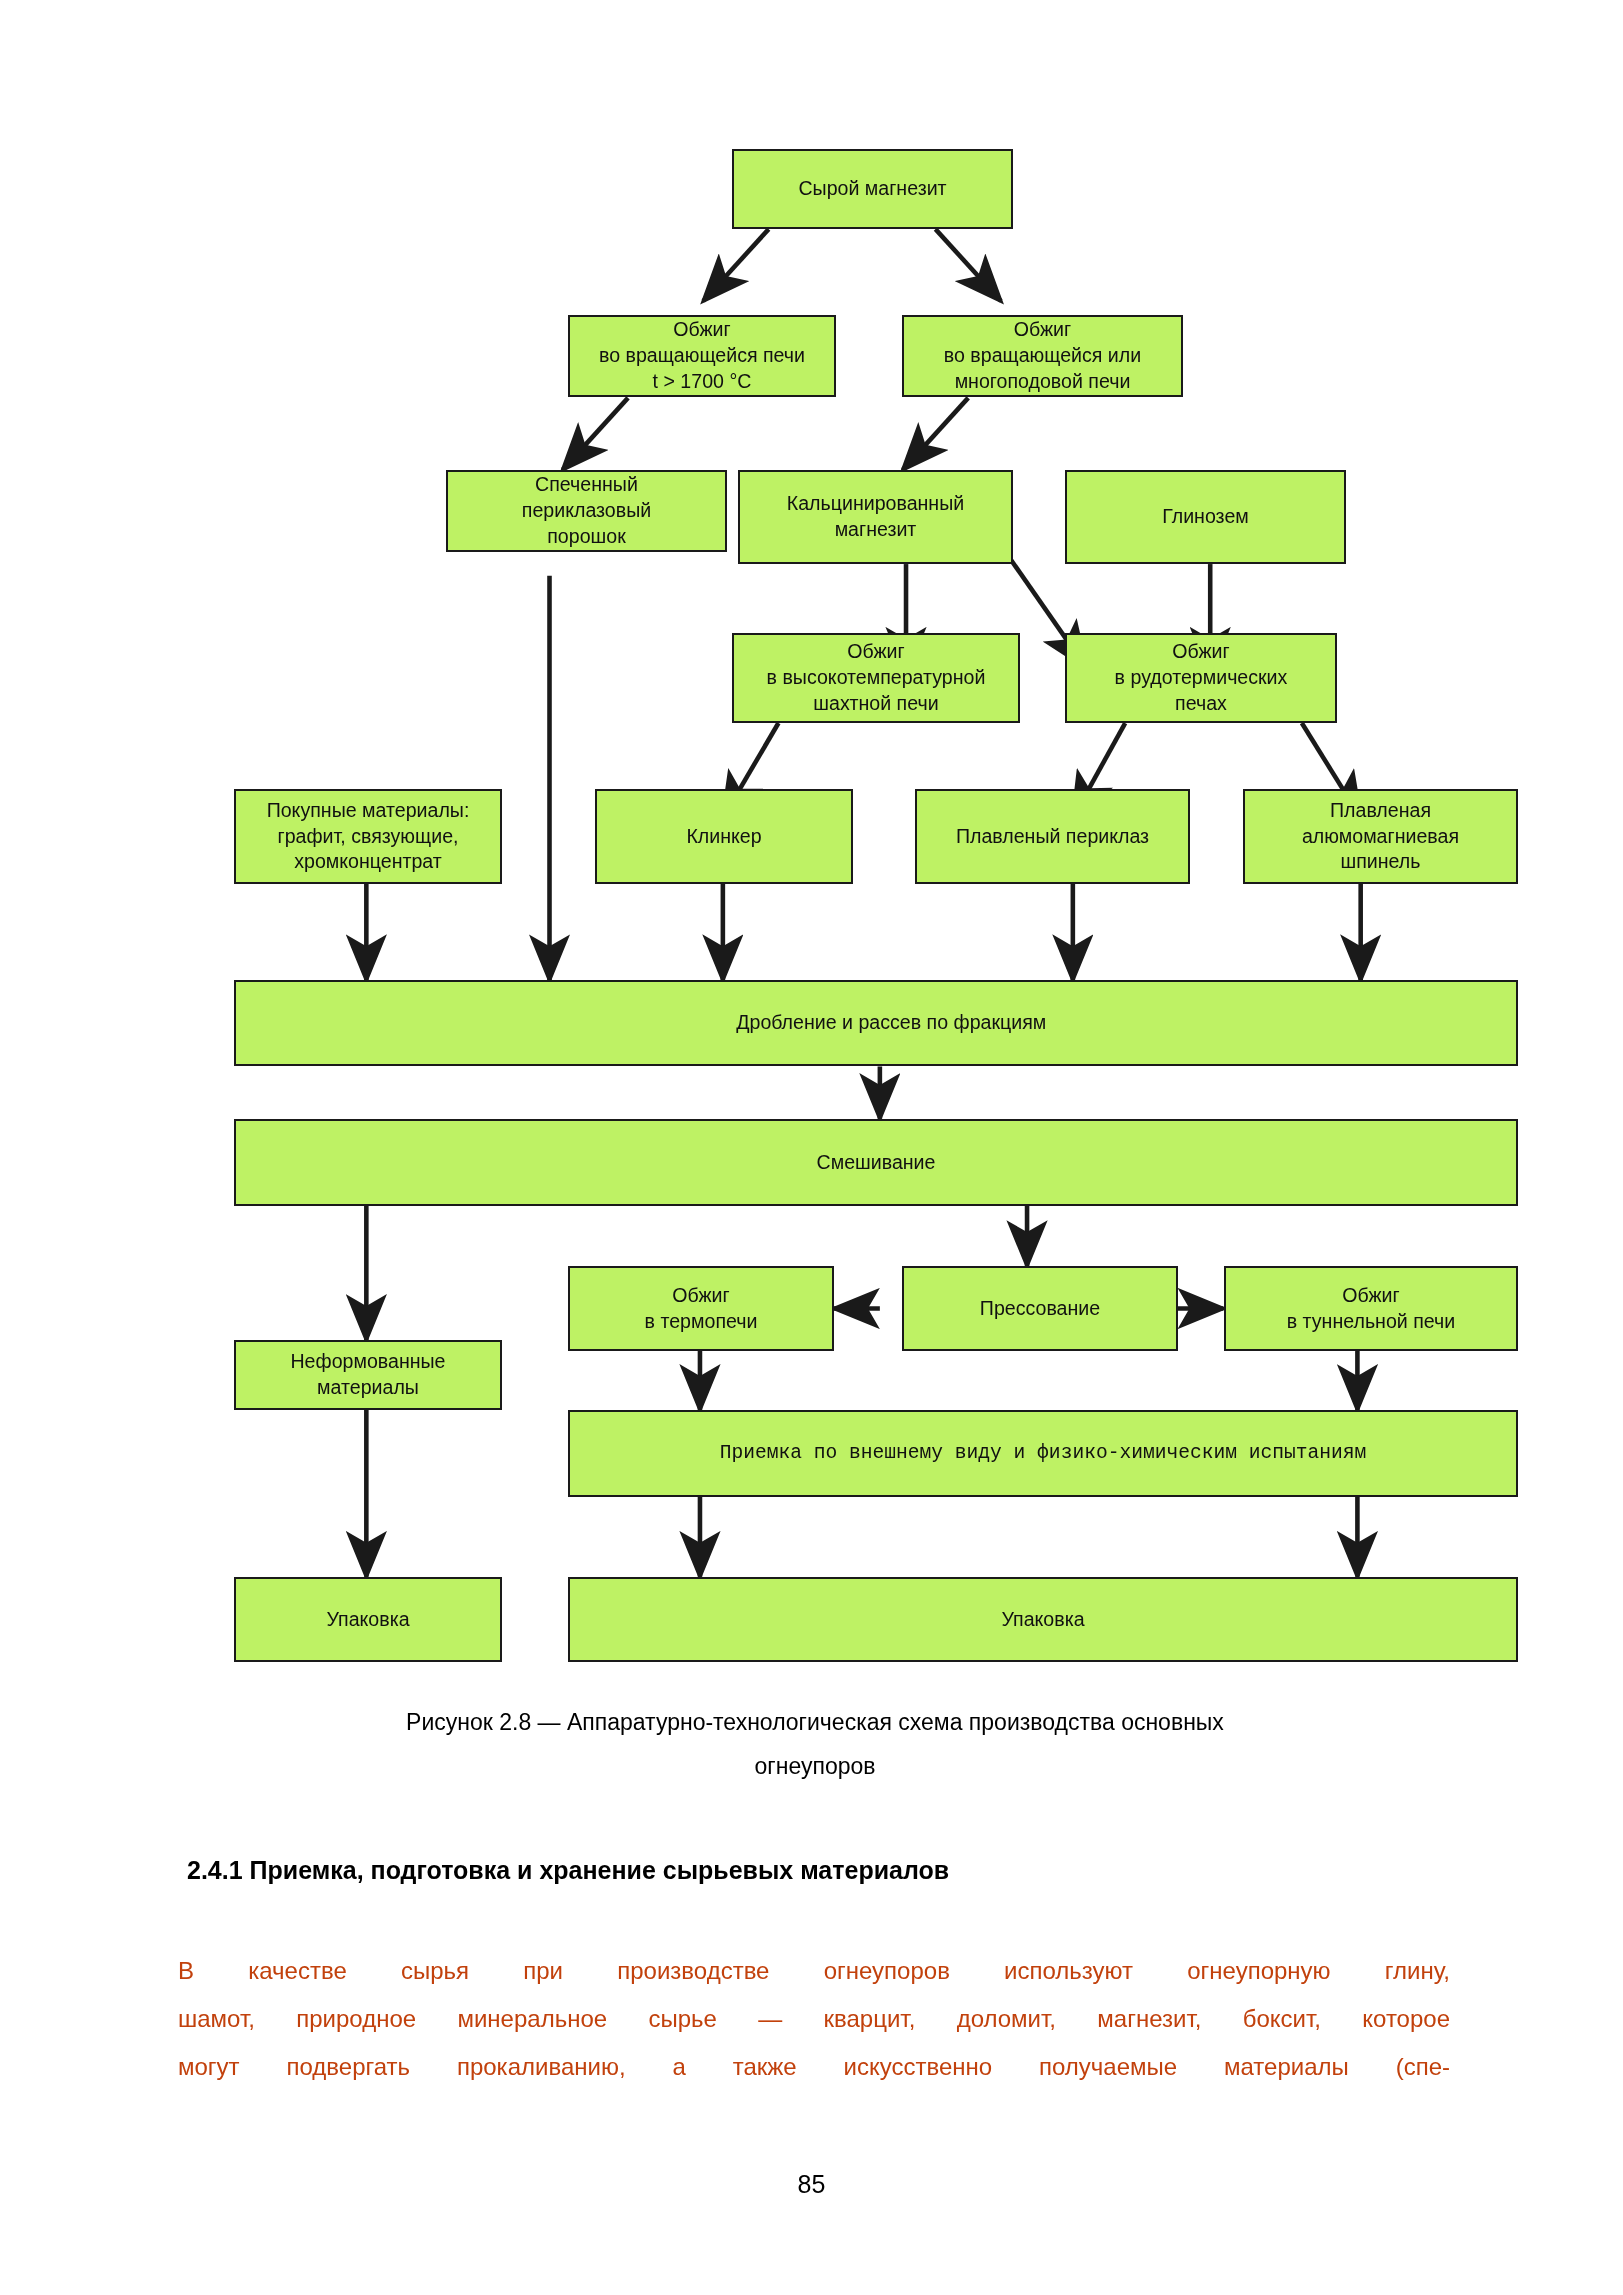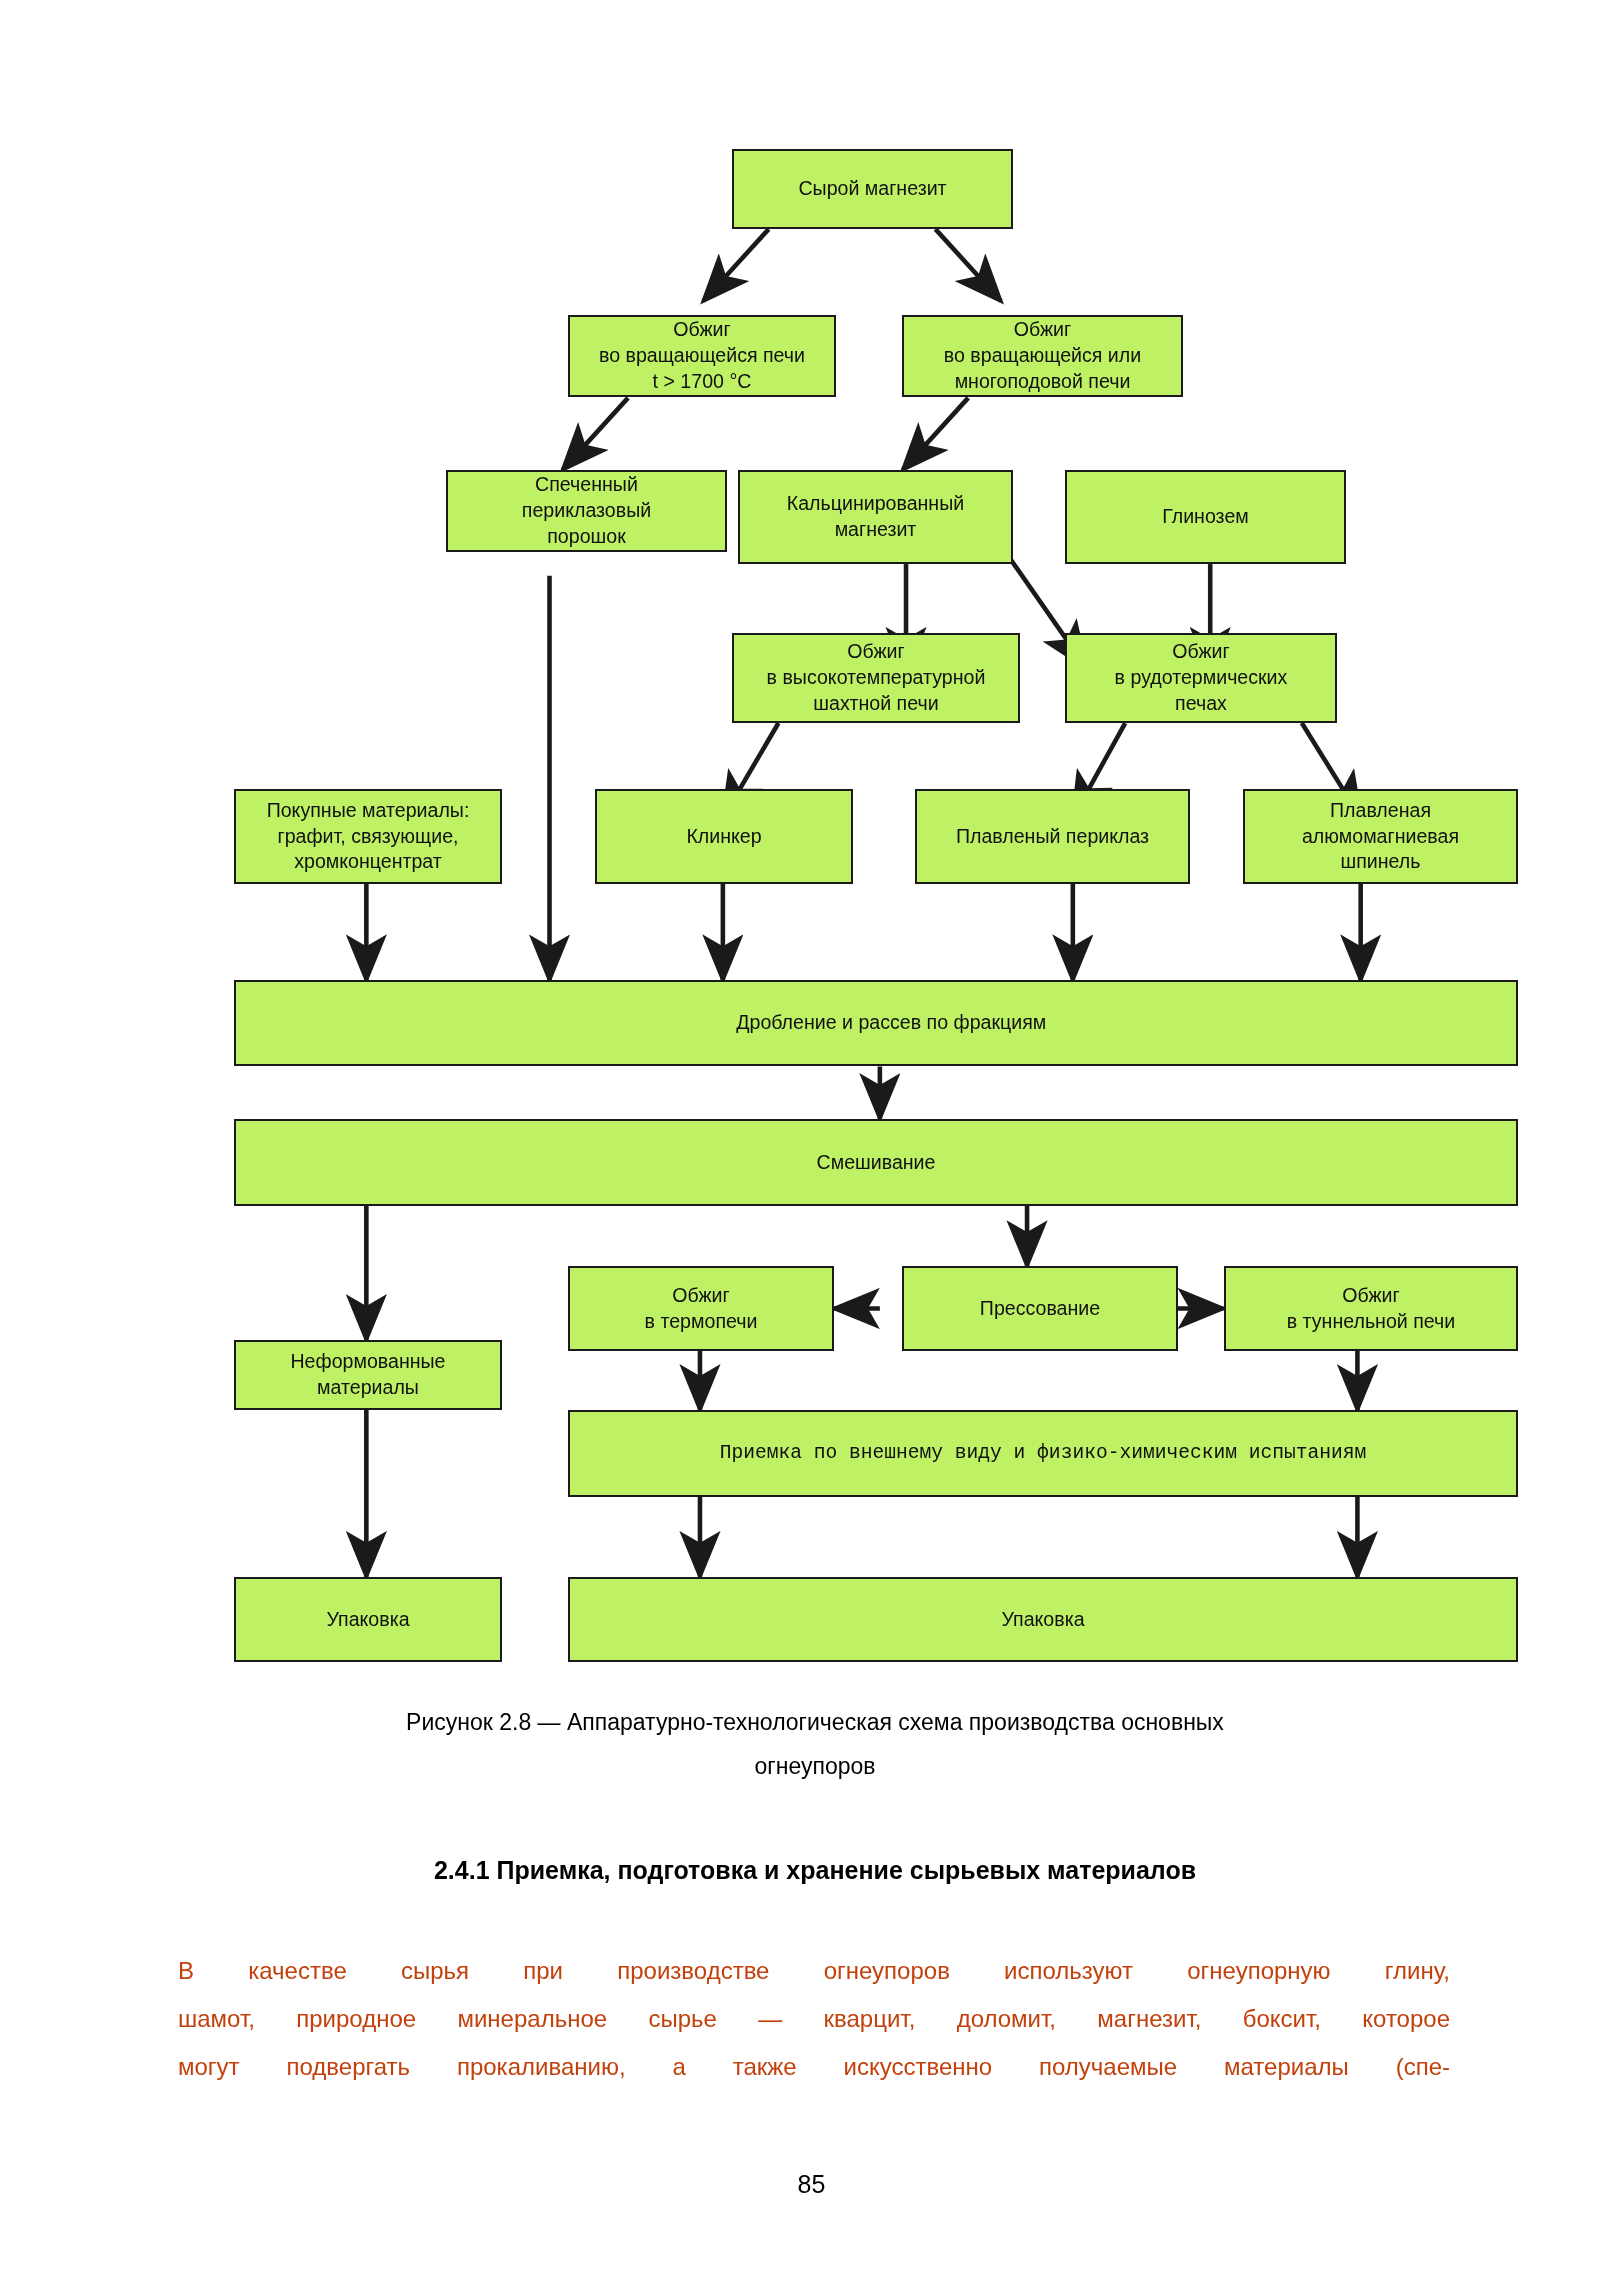--- a/index.html
+++ b/index.html
@@ -68,24 +68,24 @@
     top: 1701px;
     width: 1276px;
     text-align: center;
     font-size: 23px;
     line-height: 1.9;
     color: #000;
   }
 
   .heading {
     position: absolute;
-    left: 177px;
+    left: 187px;
     top: 1856px;
     width: 1276px;
-    text-align: center;
+    text-align: left;
     font-size: 25px;
     font-weight: bold;
     color: #000;
   }
 
   .para {
     position: absolute;
     left: 178px;
     top: 1947px;
     width: 1272px;

